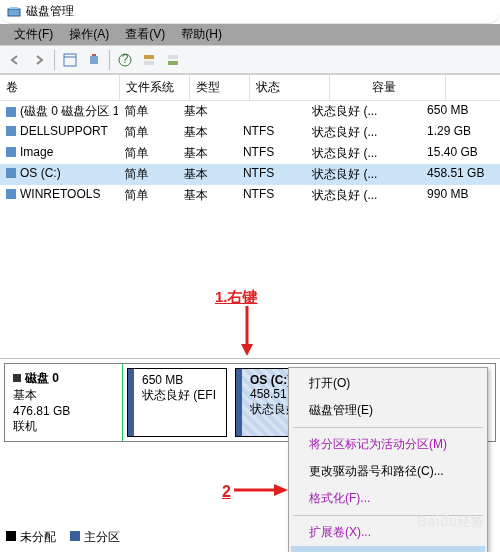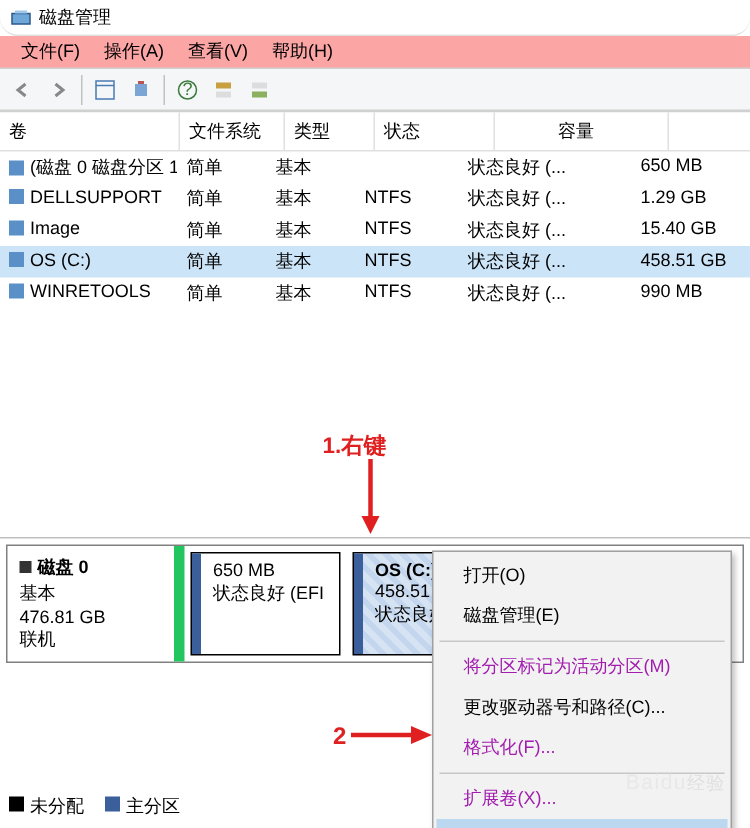--- a/index.html
+++ b/index.html
@@ -1,20 +1,20 @@
 <!DOCTYPE html>
 <html><head>
 <meta charset="utf-8">
 <style>
 * { box-sizing: border-box; margin: 0; padding: 0; font-family: "Microsoft YaHei", "SimSun", sans-serif; font-size: 12px; }
 body { width: 500px; height: 552px; background: #fff; overflow: hidden; position: relative; }
 
 .title-bar { height: 24px; display: flex; align-items: center; padding: 2px 6px; background: #fff; border-bottom: 1px solid #e0e0e0; border-radius: 12px; }
 .title-bar .icon { width: 16px; height: 16px; margin-right: 4px; display: inline-flex; align-items: center; justify-content: center; }
-.menu-bar { height: 22px; display: flex; padding: 0 6px; background: #fca5a5; border-bottom: 1px solid #d0d0d0; }
+.menu-bar { height: 22px; display: flex; padding: 0 6px; background: #a3a3a3; border-bottom: 1px solid #d0d0d0; }
 .menu-item { padding: 2px 8px; cursor: default; }
 
 .toolbar { height: 28px; background: #f5f6f7; border-bottom: 1px solid #d0d0d0; display: flex; align-items: center; padding: 0 4px; gap: 2px; }
 .tb-btn { width: 22px; height: 22px; display: flex; align-items: center; justify-content: center; border: 1px solid transparent; }
 .tb-sep { width: 1px; height: 20px; background: #c0c0c0; margin: 0 2px; }
 
 .volume-list { border-top: 1px solid #d0d0d0; }
 .vl-header { display: flex; background: #fff; border-bottom: 1px solid #e0e0e0; }
 .vl-header .col { padding: 4px 6px; border-right: 1px solid #e0e0e0; font-weight: normal; }
 .vl-row { display: flex; }
@@ -24,21 +24,21 @@
 .col-layout { width: 60px; }
 .col-type { width: 60px; }
 .col-fs { width: 70px; }
 .col-status { width: 80px; }
 .col-cap { width: 80px; margin-left: 36px; }
 .vol-indent { display: inline-flex; align-items: center; }
 .vol-indent .vi { width: 10px; height: 10px; background: #5a8fc8; margin-right: 4px; }
 
 .disk-pane { position: absolute; left: 0; right: 0; top: 358px; background: #fff; border-top: 1px solid #c0c0c0; }
 .disk-row { display: flex; border: 1px solid #808080; margin: 4px; }
-.disk-label { width: 118px; padding: 6px 8px; border-right: 7px solid #22c55e; }
+.disk-label { width: 118px; padding: 6px 8px; border-right: 1px solid #22c55e; }
 .disk-label .dn { font-weight: bold; }
 .disk-label .bar { width: 8px; height: 8px; background: #333; display: inline-block; margin-right: 4px; }
 .part { border: 1px solid #000; margin: 4px; padding: 4px 6px; position: relative; }
 .part .stripe { position: absolute; left: 0; top: 0; bottom: 0; width: 6px; background: #3a5f9a; }
 .part .content { margin-left: 8px; }
 .part.selected { background: repeating-linear-gradient(45deg,#d5e3f3,#d5e3f3 4px,#c3d6ed 4px,#c3d6ed 8px); }
 .p1 { width: 100px; }
 .p2 { width: 112px; }
 .p4 { width: 58px; }
 
@@ -46,21 +46,21 @@
 .legend .sw { width: 10px; height: 10px; display: inline-block; margin-right: 4px; }
 .sw-black { background: #000; }
 .sw-blue { background: #3a5f9a; }
 
 .ctx-menu { position: absolute; left: 288px; top: 367px; width: 200px; background: #f2f2f2; border: 1px solid #a0a0a0; box-shadow: 2px 2px 4px rgba(0,0,0,.25); padding: 2px; }
 .ctx-item { padding: 5px 18px; cursor: default; }
 .ctx-item.disabled { color: #a21caf; }
 .ctx-item.highlight { background: #bcd8f0; }
 .ctx-sep { height: 1px; background: #c8c8c8; margin: 3px 2px; }
 
-.anno { position: absolute; color: #e02020; font-size: 15px; font-weight: bold; }
+.anno { position: absolute; color: #e02020; font-size: 15px; font-weight: bold; text-decoration: underline; }
 .anno1 { left: 215px; top: 288px; }
 .anno2 { left: 222px; top: 483px; font-size: 16px; }
 .arrow-down { position: absolute; left: 240px; top: 306px; }
 .arrow-right { position: absolute; left: 234px; top: 482px; }
 .watermark-sub { position: absolute; right: 16px; bottom: 21px; color: #e8e8e8; font-size: 14px; font-family: Arial; letter-spacing: 1px; }
 </style>
 </head>
 <body>
 
 <div class="title-bar">

